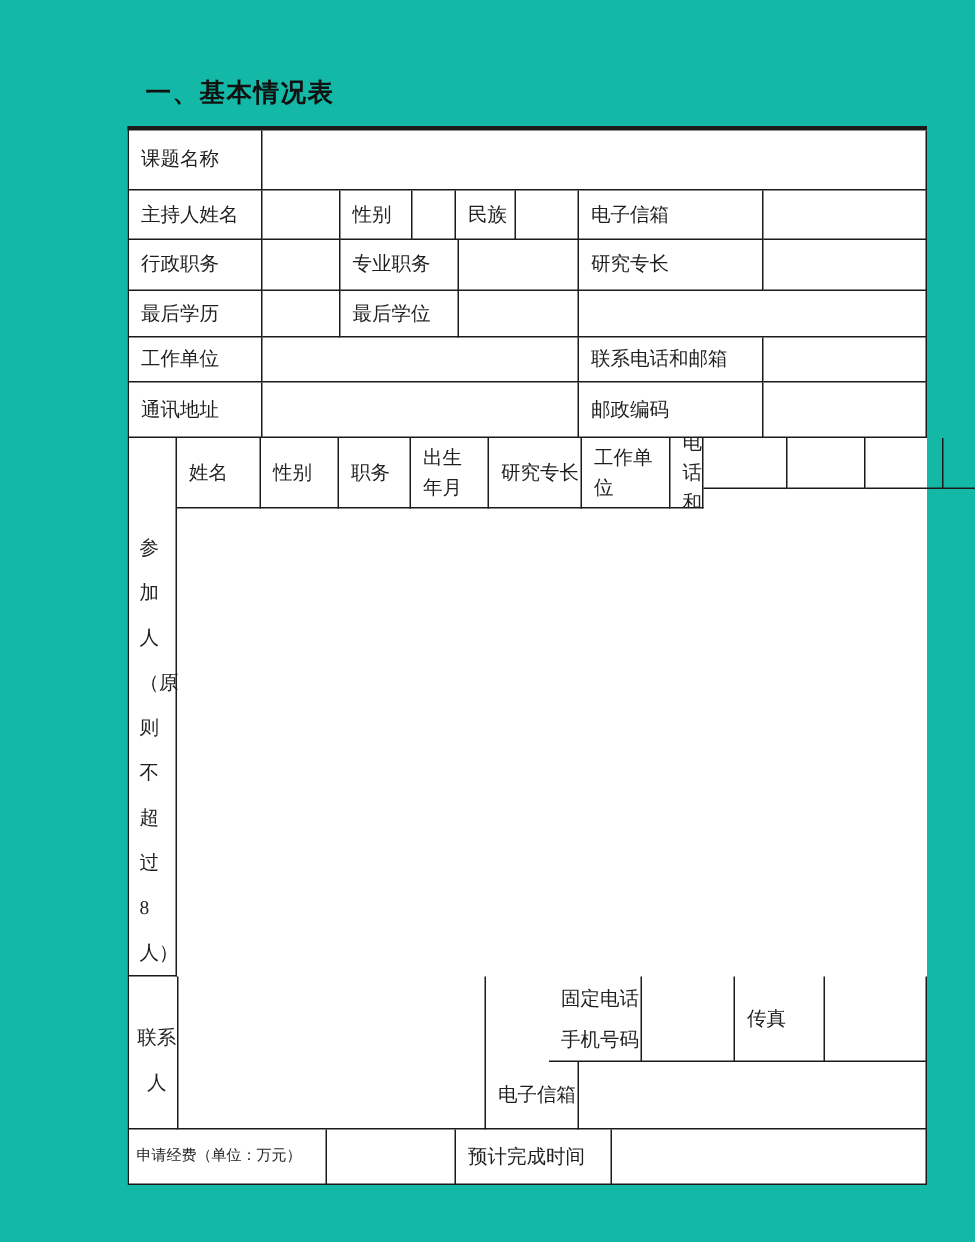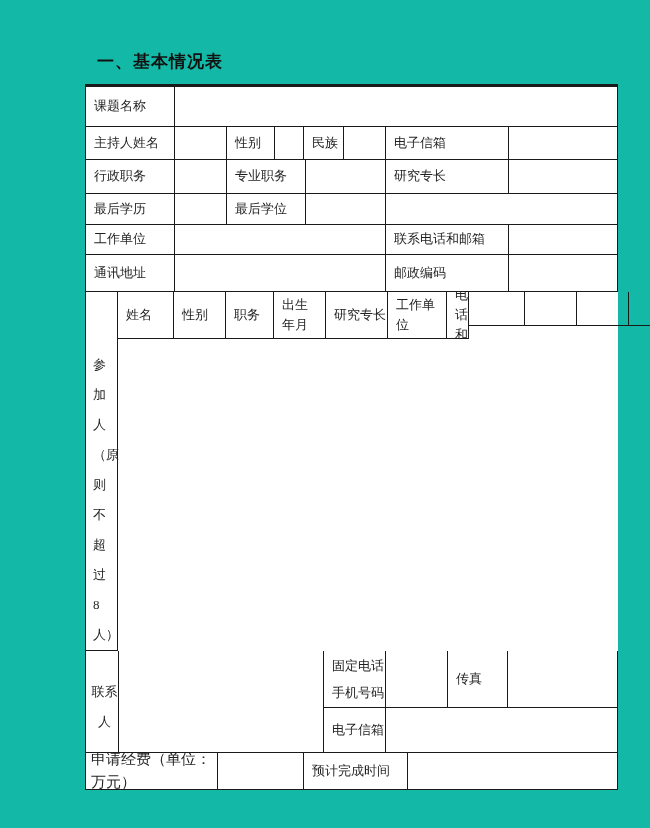--- a/index.html
+++ b/index.html
@@ -63,22 +63,22 @@
     box-sizing:border-box;width:33px;
     border-right:1px solid #1a1a1a;border-bottom:1px solid #1a1a1a;
     padding:26px 0 0 5px;
     line-height:30px;white-space:pre-line;font-size:13px;text-align:center;
   }
   .cbig{
     box-sizing:border-box;width:205px;
     border-right:1px solid #1a1a1a;border-bottom:1px solid #1a1a1a;
   }
   .cbody{flex:1;display:flex;flex-direction:column;}
-  .phlabel{line-height:27px;}
-  .tight{font-size:15px;padding-left:5px;}
+  .phlabel{line-height:27px;margin-left:42px;}
+  .tight{font-size:10px;padding-left:5px;}
 </style>
 </head>
 <body>
 
 <div class="page">
 
   <h1 class="doc-title">一、基本情况表</h1>
 
   <div class="ftable">
 

